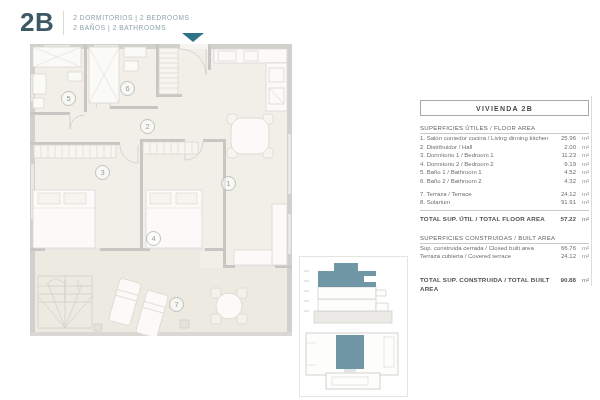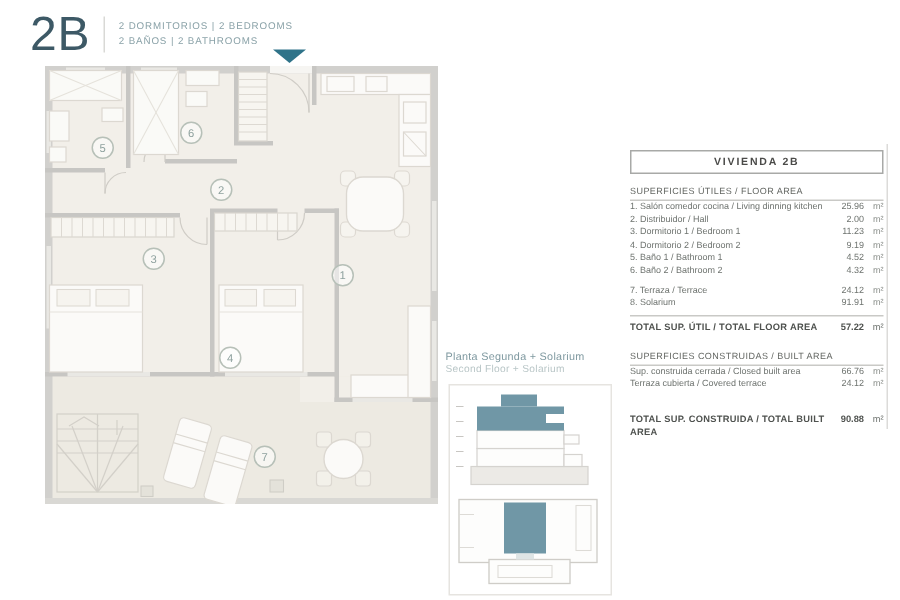--- a/index.html
+++ b/index.html
@@ -1,21 +1,21 @@
 <!DOCTYPE html>
 <html><head>
 <meta charset="utf-8">
 <style>
   html,body{margin:0;padding:0;}
   body{width:600px;height:400px;background:#ffffff;font-family:"Liberation Sans",sans-serif;position:relative;overflow:hidden;-webkit-font-smoothing:antialiased;}
   .page{position:absolute;inset:0;background:#fff;}
 
   
   .header{position:absolute;left:20px;top:9px;display:flex;align-items:flex-start;}
-  .unit-code{font-size:32px;font-weight:normal;color:#3d5966;line-height:26px;letter-spacing:.5px;}
+  .unit-code{font-size:26px;font-weight:bold;color:#3d5966;line-height:26px;letter-spacing:.5px;}
   .hdr-divider{width:1px;height:24px;background:#d9d9d6;margin:2px 9px 0 9px;}
   .hdr-sub{padding-top:4px;font-size:6.5px;letter-spacing:.6px;color:#8aa2a8;line-height:9.5px;text-transform:uppercase;}
 
   
   .entry-marker{position:absolute;left:182px;top:33px;width:0;height:0;
     border-left:11px solid transparent;border-right:11px solid transparent;border-top:9px solid #2f7389;}
 
   
   .plan{position:absolute;left:30px;top:44px;width:262px;height:292px;}
   .plan svg{position:absolute;left:0;top:0;}
@@ -253,24 +253,20 @@
 
     <div class="room-badge" style="left:191px;top:132px;">1</div>
     <div class="room-badge" style="left:110px;top:75px;">2</div>
     <div class="room-badge" style="left:65px;top:121px;">3</div>
     <div class="room-badge" style="left:116px;top:187px;">4</div>
     <div class="room-badge" style="left:31px;top:47px;">5</div>
     <div class="room-badge" style="left:90px;top:37px;">6</div>
     <div class="room-badge" style="left:139px;top:253px;">7</div>
   </div>
 
-  <div class="caption">
-    <div class="es">Planta Segunda + Solarium</div>
-    <div class="en">Second Floor + Solarium</div>
-  </div>
 
   <div class="keybox">
     <svg width="105" height="72" viewBox="0 0 105 72">
       <g stroke="#c8c6c2" stroke-width="0.8">
         <line x1="4" y1="14" x2="9" y2="14"></line>
           <line x1="4" y1="24" x2="9" y2="24"></line>
         <line x1="4" y1="34" x2="9" y2="34"></line>
           <line x1="4" y1="44" x2="9" y2="44"></line>
         <line x1="4" y1="54" x2="9" y2="54"></line>
       </g>

